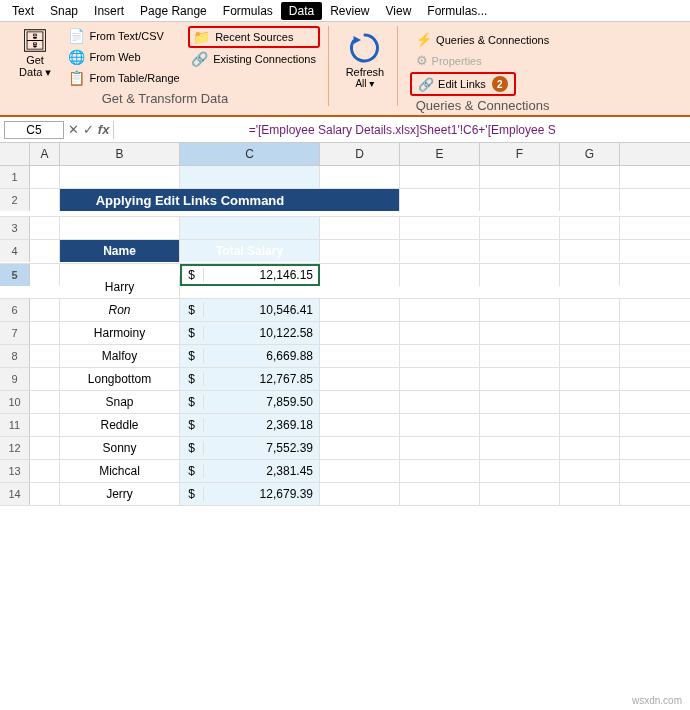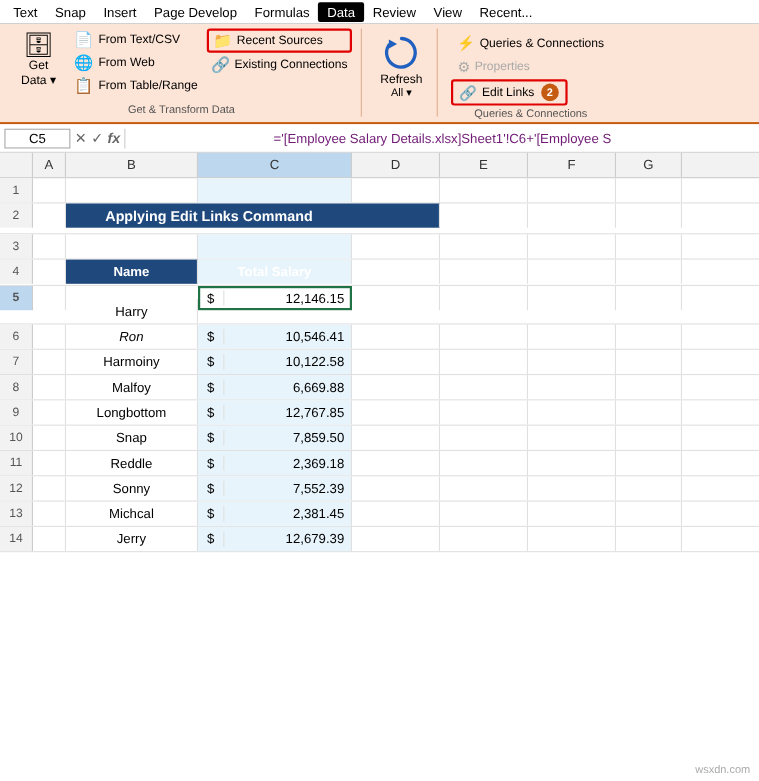--- a/index.html
+++ b/index.html
@@ -39,21 +39,21 @@
     .ribbon-group {
       display: flex;
       flex-direction: column;
       align-items: center;
       border-right: 1px solid #e0b090;
       padding: 0 8px 0 4px;
       min-height: 80px;
     }
     .ribbon-group:last-child { border-right: none; }
     .ribbon-group-label {
-      font-size: 10px;
+      font-size: 13px;
       color: #555;
       margin-top: auto;
       padding-top: 2px;
       text-align: right;
     }
     .ribbon-group-content {
       display: flex;
       align-items: flex-start;
       gap: 4px;
     }
@@ -244,26 +244,26 @@
       color: #aaa;
     }
   </style>
 </head>
 <body>
 
 <div class="menu-bar">
   <span class="menu-item">Text</span>
   <span class="menu-item">Snap</span>
   <span class="menu-item">Insert</span>
-  <span class="menu-item">Page Develop</span>
+  <span class="menu-item">Page Range</span>
   <span class="menu-item">Formulas</span>
   <span class="menu-item active">Data</span>
   <span class="menu-item">Review</span>
   <span class="menu-item">View</span>
-  <span class="menu-item">Recent...</span>
+  <span class="menu-item">Formulas...</span>
 </div>
 
 <div class="ribbon">
 
   <div class="ribbon-group">
     <div class="ribbon-group-content">
 
       <div class="ribbon-btn-large">
         <span class="btn-icon">🗄</span>
         <span class="btn-label">Get<br>Data ▾</span>

